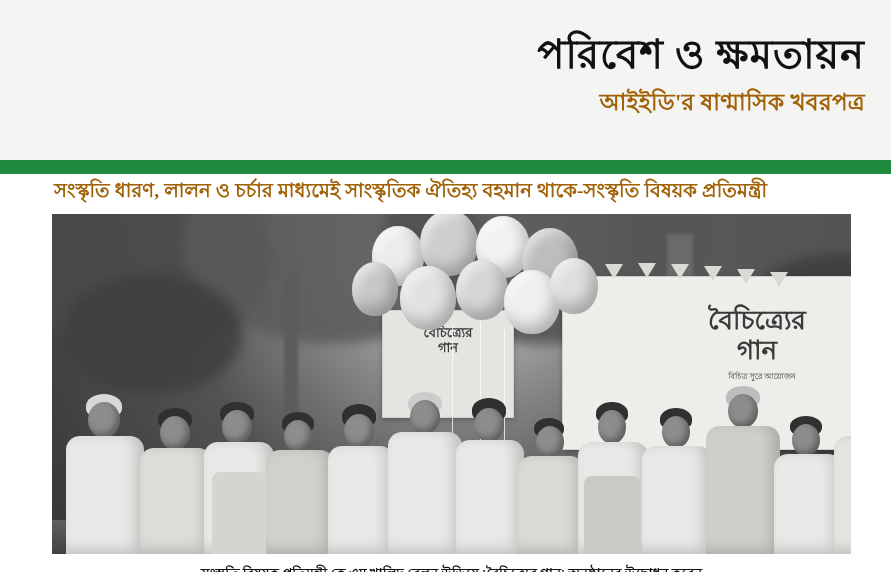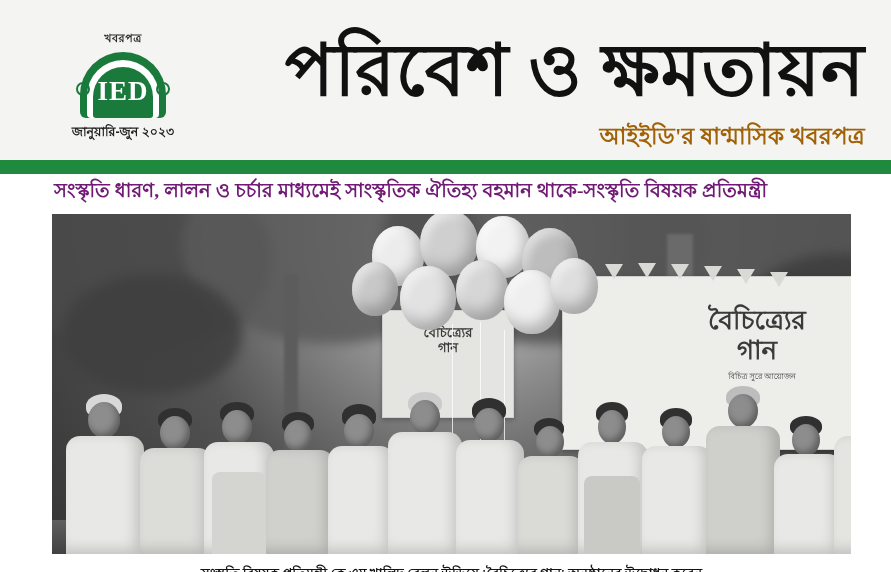--- a/index.html
+++ b/index.html
@@ -118,21 +118,21 @@
   .title-block {
     position: absolute;
     left: 200px;
     right: 26px;
     top: 34px;
     text-align: right;
   }
 
   .main-title {
     font-family: "Liberation Serif", serif;
-    font-size: 72px;
+    font-size: 40px;
     font-weight: 700;
     color: #111111;
     line-height: 1.05;
     letter-spacing: 1px;
     white-space: nowrap;
   }
 
   .sub-title {
     font-family: "Liberation Serif", serif;
     font-size: 23px;
@@ -155,21 +155,21 @@
     display: flex;
     align-items: center;
     padding: 0 0 0 54px;
     background: #ffffff;
   }
 
   .headline {
     font-family: "Liberation Serif", serif;
     font-size: 19.5px;
     font-weight: 700;
-    color: #701a75;
+    color: #a16207;
     white-space: nowrap;
     letter-spacing: 0.1px;
   }
 
   
   .photo-wrap {
     position: relative;
     margin: 4px 40px 0 52px;
     height: 340px;
     overflow: hidden;
@@ -294,32 +294,20 @@
     overflow: hidden;
   }
 </style>
 </head>
 <body>
 
 <div class="page">
 
   <div class="masthead">
 
-    <div class="logo-block">
-      <div class="logo-top-label">খবরপত্র</div>
-      <div class="logo-mark">
-        <div class="arch"></div>
-        <div class="arch-inner"></div>
-        <div class="arch-core"></div>
-        <div class="deco-l"></div>
-        <div class="deco-r"></div>
-        <div class="logo-letters">IED</div>
-      </div>
-      <div class="logo-date">জানুয়ারি-জুন ২০২৩</div>
-    </div>
 
     <div class="title-block">
       <div class="main-title">পরিবেশ ও ক্ষমতায়ন</div>
       <div class="sub-title">আইইডি'র ষাণ্মাসিক খবরপত্র</div>
     </div>
   </div>
 
   <div class="green-band"></div>
 
   <div class="headline-bar">

